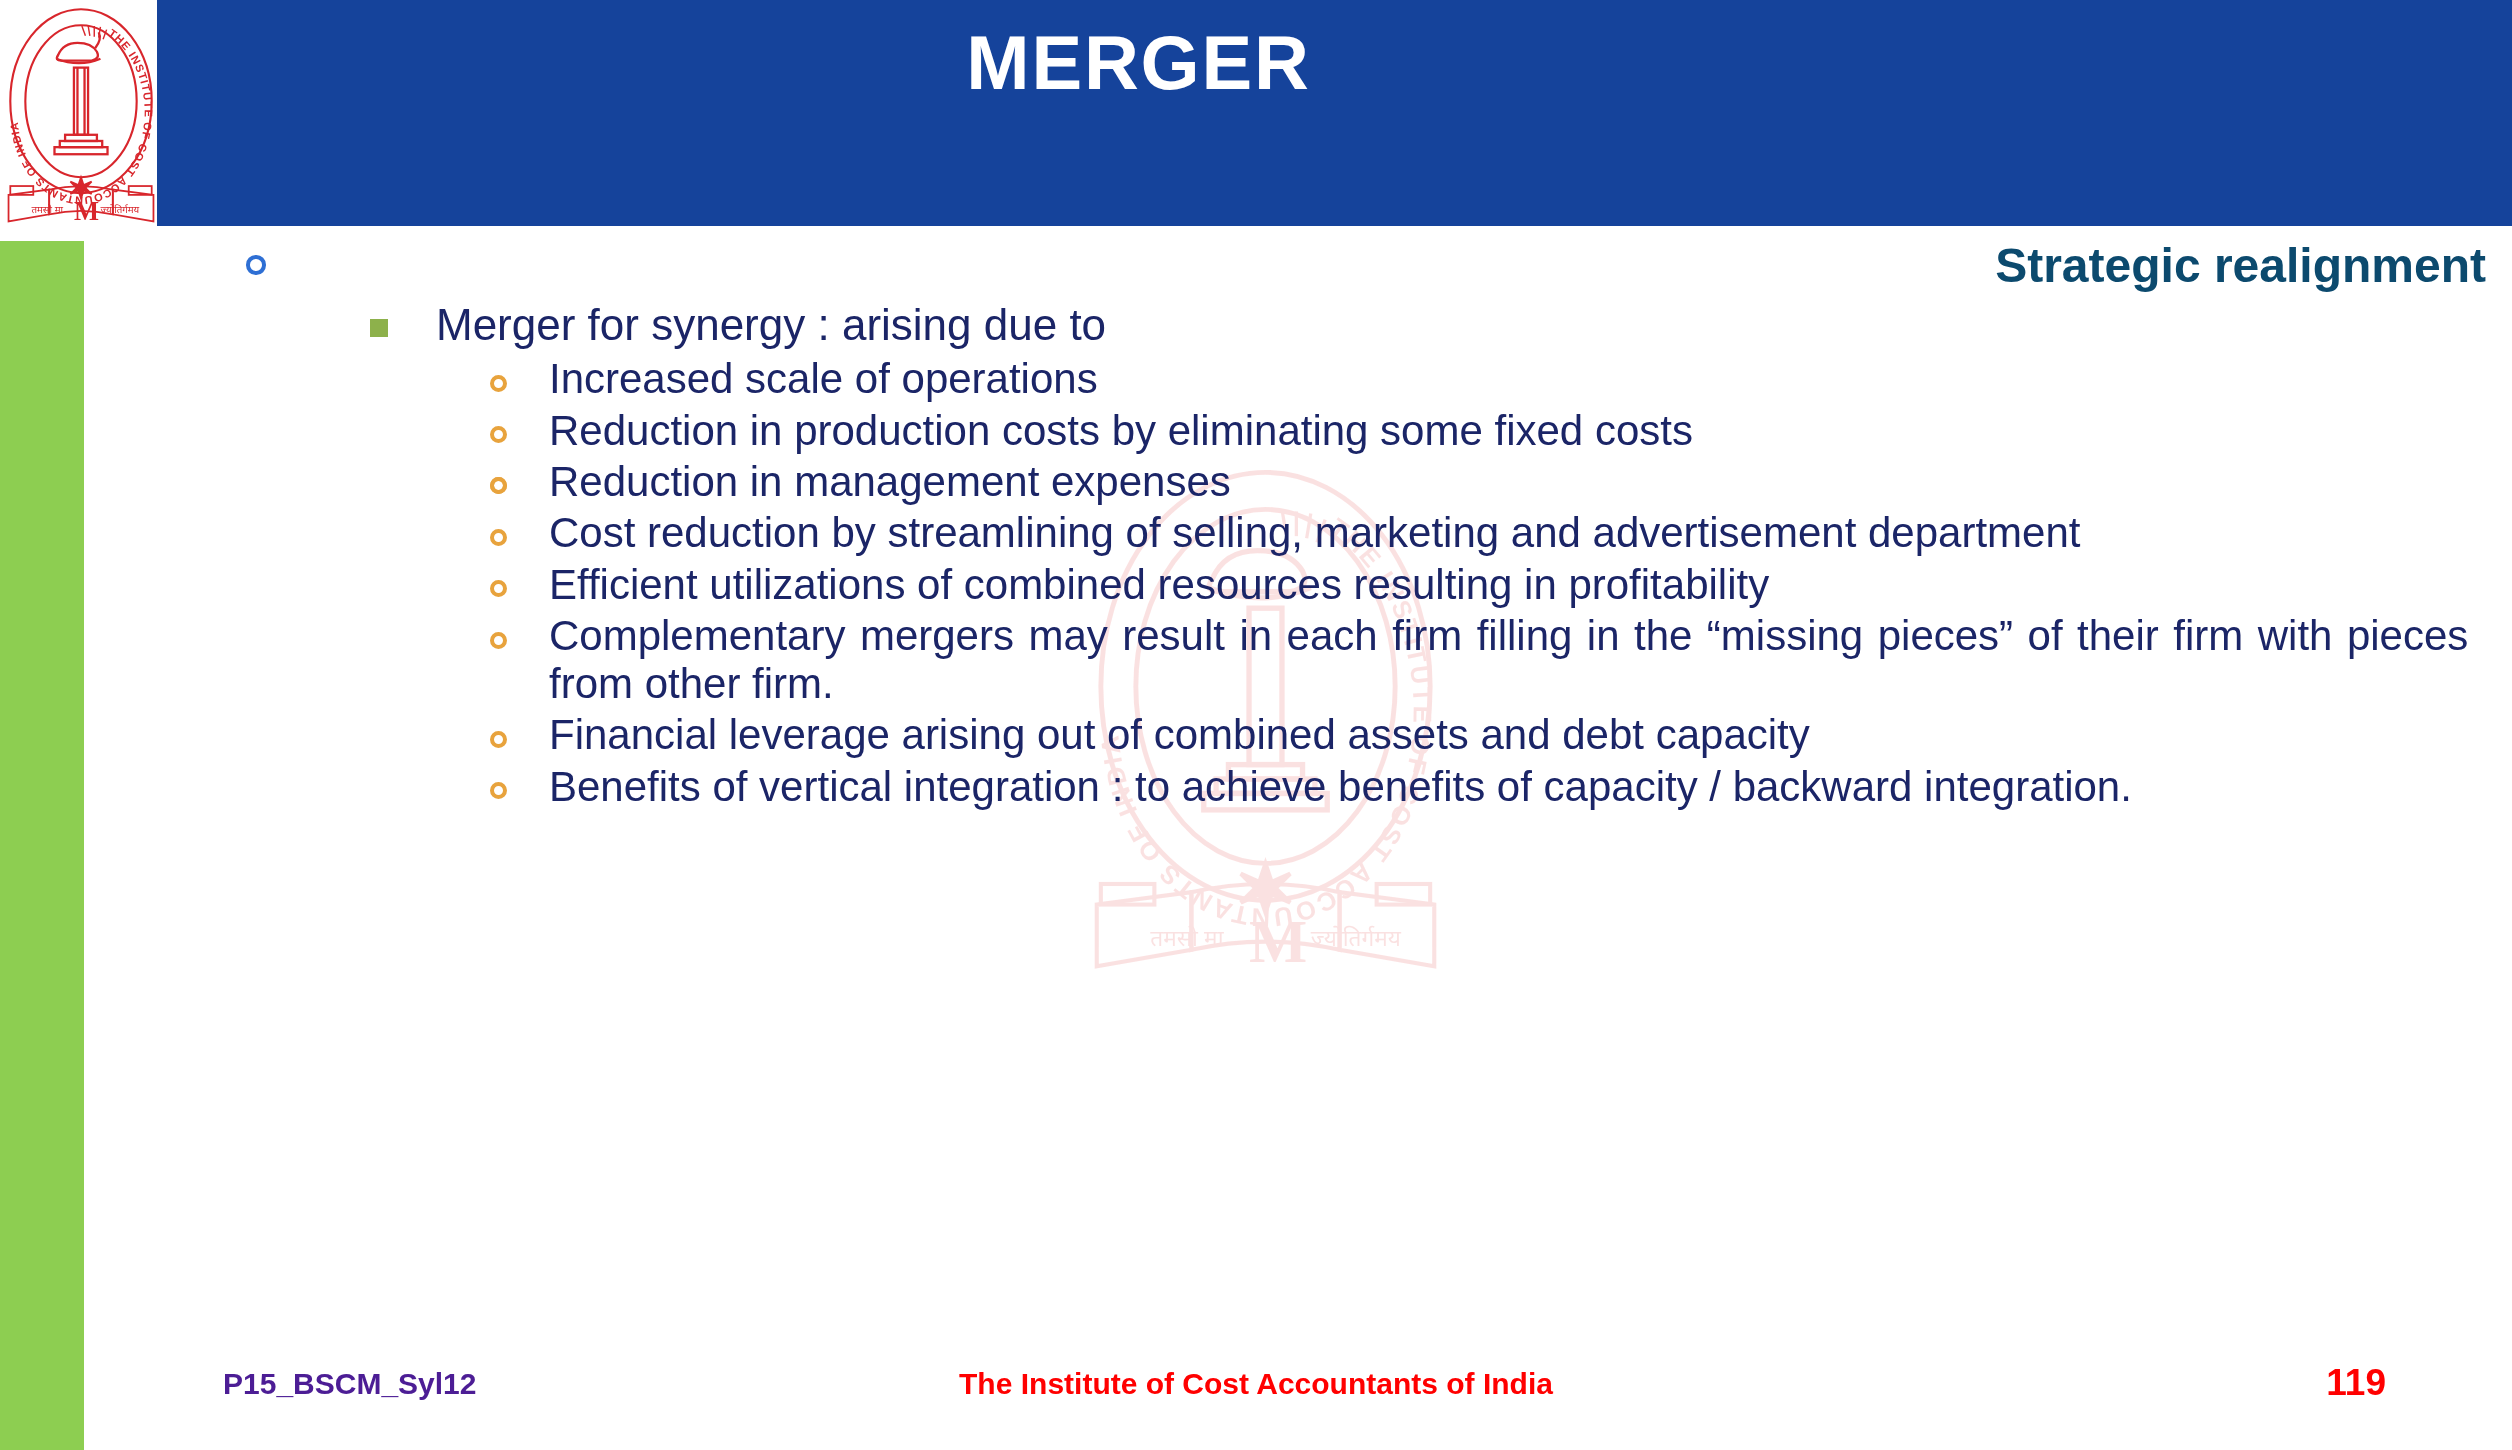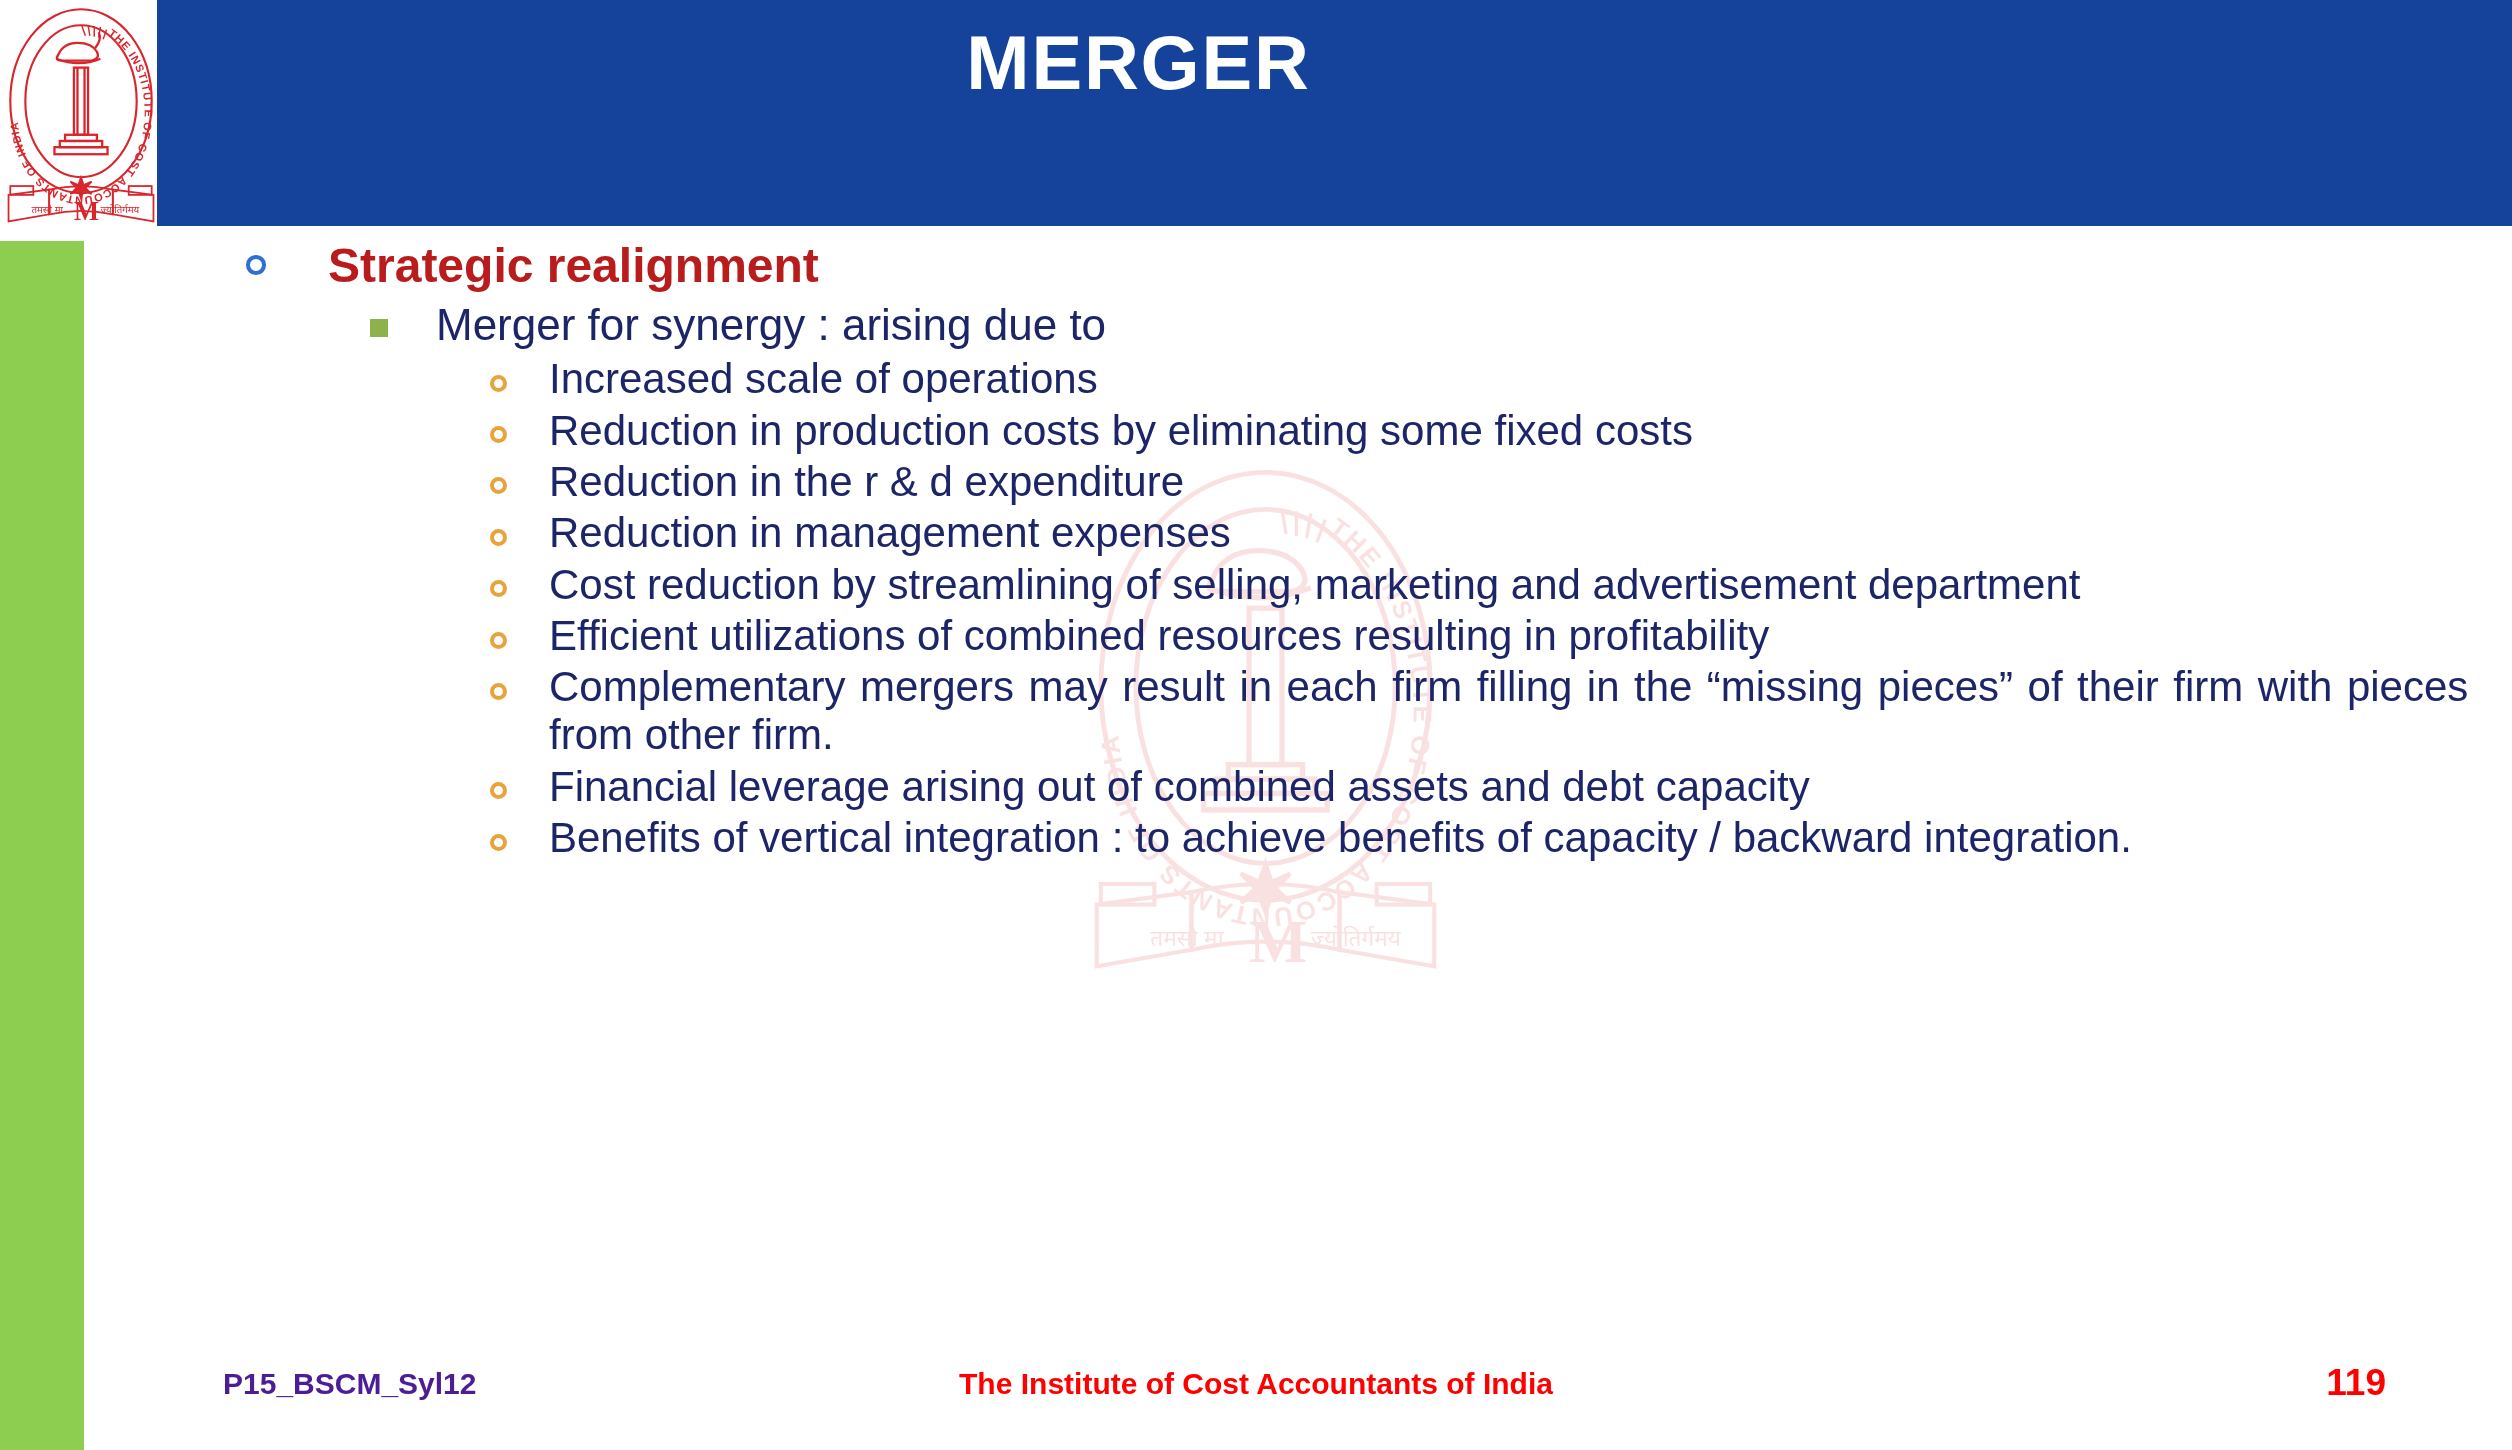--- a/index.html
+++ b/index.html
@@ -79,25 +79,26 @@
     height: 1088px;
   }
 
   
   .lvl1 {
     position: relative;
     padding-left: 195px;
     margin-bottom: 7px;
   }
   .lvl1 .txt {
-    color: #b91c1c;
+    color: #0c4a6e;
     font-size: 48px;
     font-weight: bold;
     line-height: 1.12;
     font-family: "Liberation Sans", sans-serif;
+    text-align: right;
   }
   .lvl1 .bul {
     position: absolute;
     left: 113px;
     top: 16px;
     width: 19.5px;
     height: 19.5px;
     border-radius: 50%;
     border: 4.4px solid #2E6FD4;
     box-sizing: border-box;
@@ -298,21 +299,20 @@
     <div class="lvl3 nojust">
       <span class="bul"></span>
       <div class="txt">Increased scale of operations</div>
     </div>
     <div class="lvl3 nojust">
       <span class="bul"></span>
       <div class="txt">Reduction in production costs by eliminating some fixed costs</div>
     </div>
     <div class="lvl3 nojust">
       <span class="bul"></span>
-      <div class="txt">Reduction in the r &amp; d expenditure</div>
     </div>
     <div class="lvl3 nojust">
       <span class="bul"></span>
       <div class="txt">Reduction in management expenses</div>
     </div>
     <div class="lvl3">
       <span class="bul"></span>
       <div class="txt">Cost reduction by  streamlining of selling, marketing and advertisement department</div>
     </div>
     <div class="lvl3 nojust">

